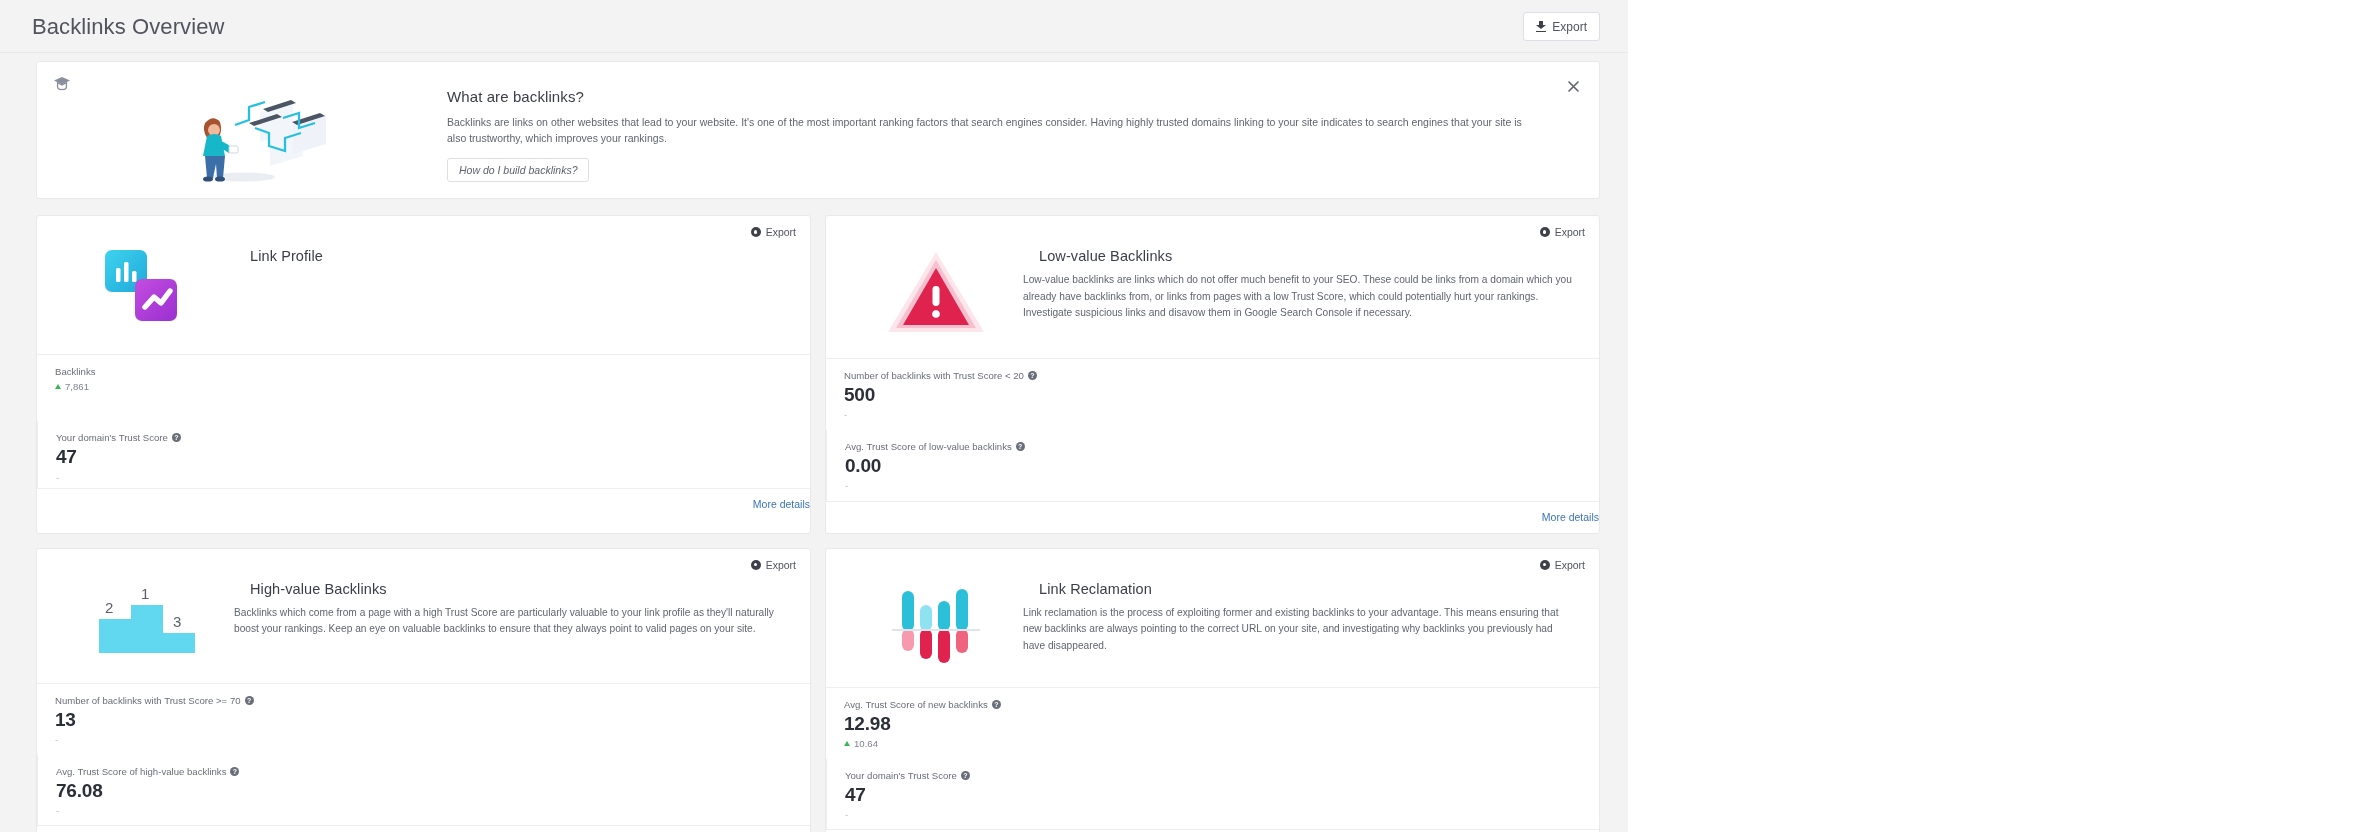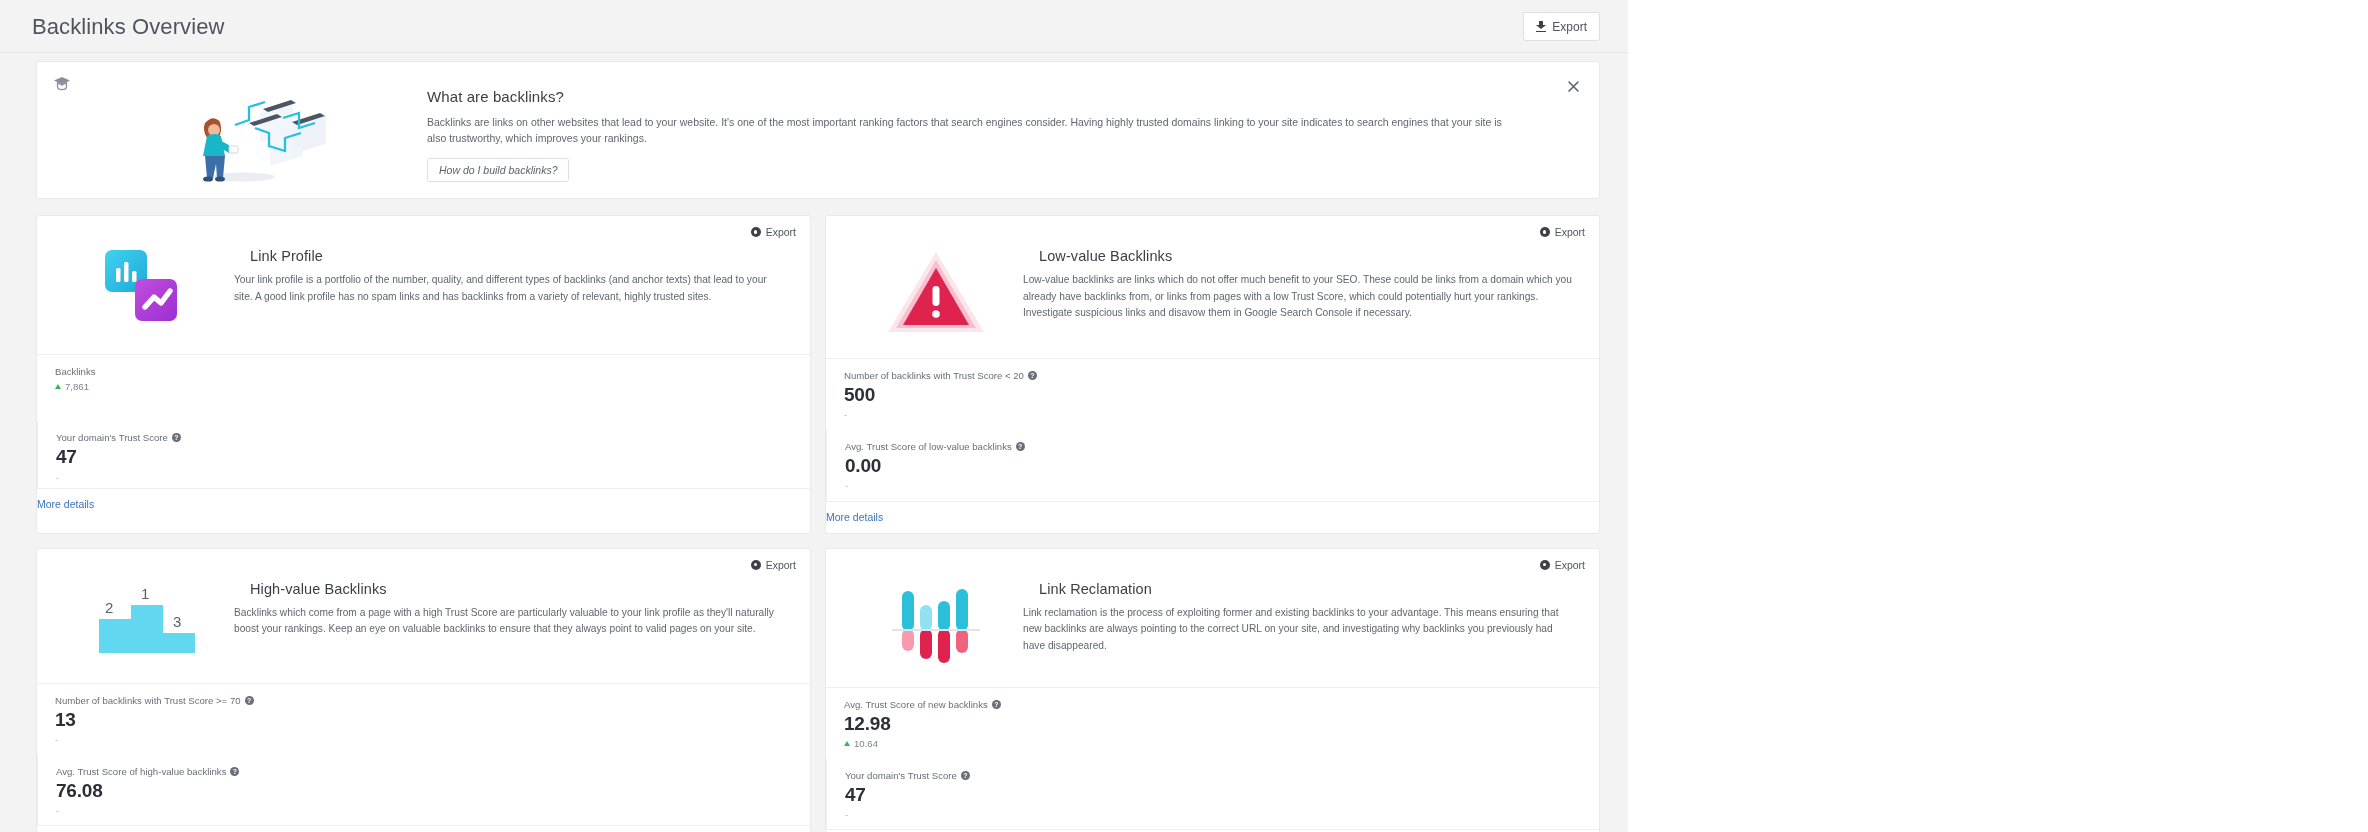--- a/index.html
+++ b/index.html
@@ -86,21 +86,21 @@
     overflow: hidden;
   }
   .cap-icon { position: absolute; left: 16px; top: 14px; width: 18px; height: 16px; }
   .banner-close {
     position: absolute; right: 16px; top: 14px;
     width: 20px; height: 20px;
     display: flex; align-items: center; justify-content: center;
     color: #5d626e; font-size: 15px; cursor: pointer; line-height: 1;
   }
   .banner-illo { position: absolute; left: 128px; top: 22px; width: 180px; height: 105px; }
-  .banner-body { position: absolute; left: 390px; top: 26px; right: 60px; }
+  .banner-body { position: absolute; left: 410px; top: 26px; right: 60px; }
   .banner-h {
     font-size: 15px; font-weight: 400; color: #3b3e47;
     margin-bottom: 9px; letter-spacing: .1px;
   }
   .banner-p {
     font-size: 10.5px; color: #616570; line-height: 1.55;
     max-width: 1095px; margin-bottom: 11px;
   }
   .banner-btn {
     display: inline-block;
@@ -192,21 +192,21 @@
   .tri-up {
     width: 0; height: 0;
     border-left: 3.5px solid transparent;
     border-right: 3.5px solid transparent;
     border-bottom: 5px solid #3db45a;
   }
   .delta-dash { color: #b7bac2; font-size: 9.6px; }
 
   .more {
     border-top: 1px solid #edeef0;
-    text-align: left;
+    text-align: right;
     padding: 9px 0 10px;
     font-size: 10.5px;
     color: #3b74b9;
     cursor: pointer;
   }
 </style>
 </head>
 <body>
 
 <div class="app">
@@ -294,21 +294,20 @@
               <rect x="6" y="4" width="42" height="42" rx="7" fill="url(#g-cyan)"></rect>
               <rect x="17" y="22" width="4.5" height="14" rx="1.5" fill="#fff"></rect>
               <rect x="25" y="16" width="4.5" height="20" rx="1.5" fill="#fff"></rect>
               <rect x="33" y="25" width="4.5" height="11" rx="1.5" fill="#fff"></rect>
               <rect x="36" y="33" width="42" height="42" rx="7" fill="url(#g-purp)"></rect>
               <polyline points="46,61 55,51 62,57 71,45" fill="none" stroke="#fff" stroke-width="5.4" stroke-linecap="round" stroke-linejoin="round"></polyline>
             </svg>
           </div>
           <div class="card-textcol">
             <div class="card-h">Link Profile</div>
-            <div class="card-p">Your link profile is a portfolio of the number, quality, and different types of backlinks (and anchor texts) that lead to your site. A good link profile has no spam links and has backlinks from a variety of relevant, highly trusted sites.</div>
           </div>
         </div>
         <div class="metrics">
           <div class="metric">
             <div class="metric-label">
               <span>Backlinks</span>
             </div>
             <div class="metric-delta">
               <span class="tri-up"></span>
               <span>7,861</span>

